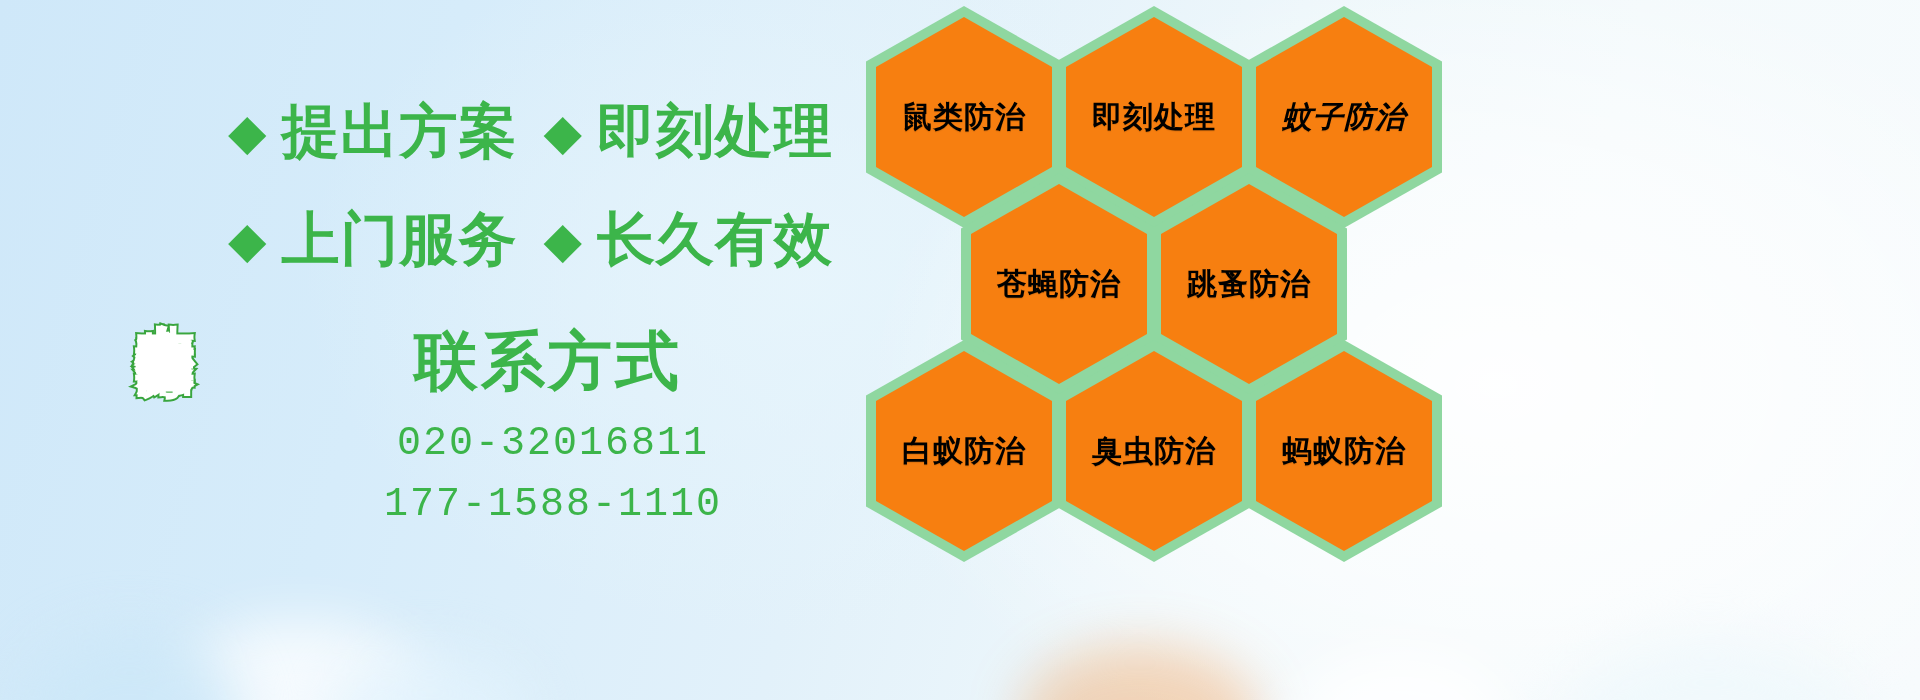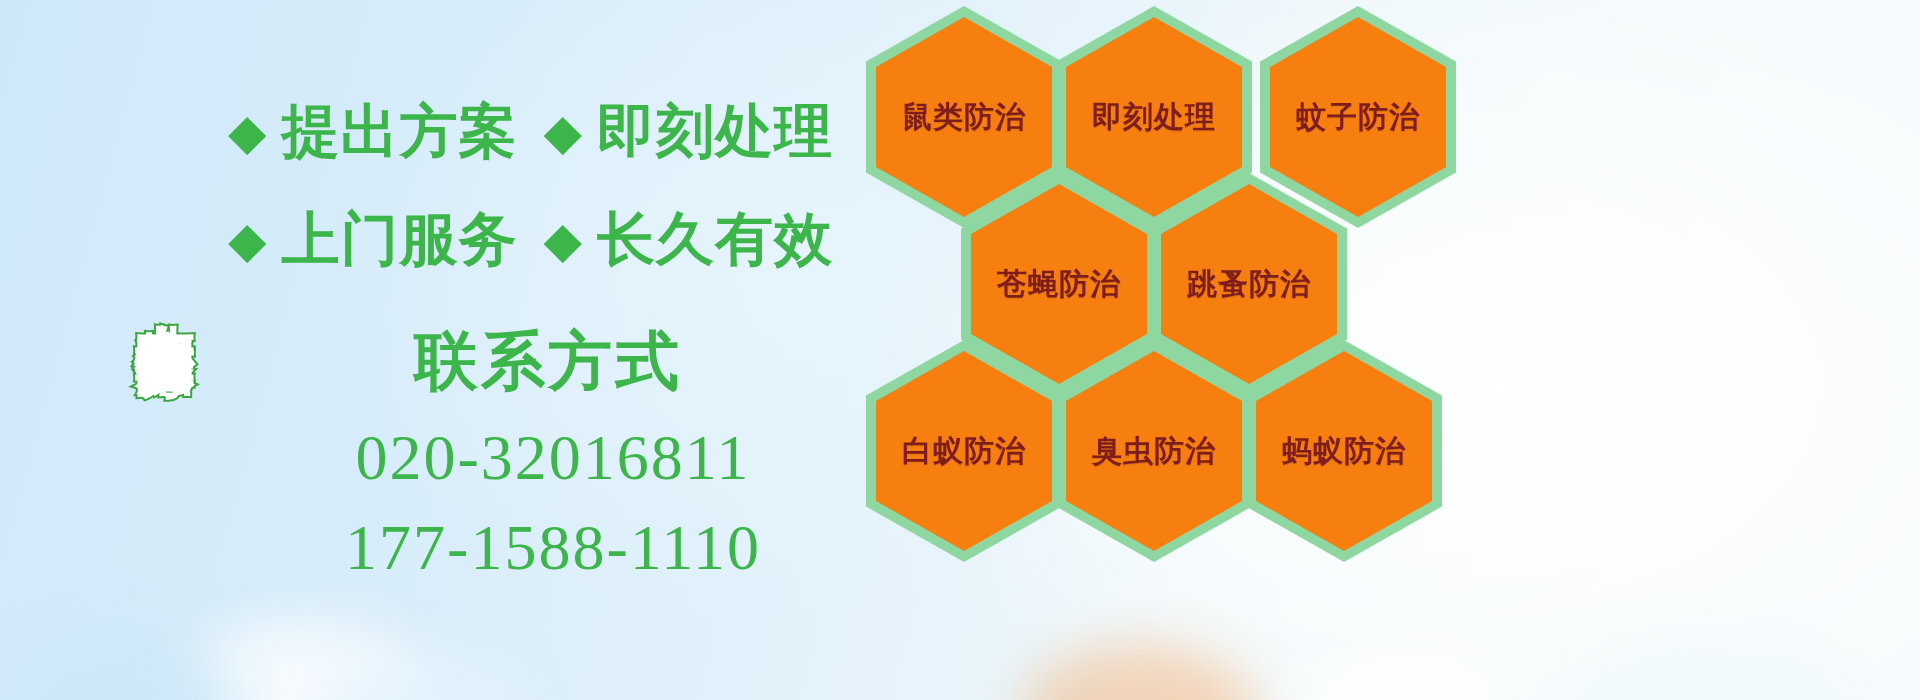--- a/index.html
+++ b/index.html
@@ -61,41 +61,41 @@
   #contact{
     position:absolute;left:228px;top:318px;width:650px;
     text-align:center;color:#3cb54a;
   }
   #contact-title{
     font-size:64px;font-weight:bold;letter-spacing:3px;
     margin-left:-10px;
     text-align:center;
   }
   .phone{
-    font-size:64px;letter-spacing:2px;font-weight:normal;
+    font-size:40px;letter-spacing:2px;font-weight:normal;
     margin-top:16px;
-    font-family:Liberation Serif, serif;
+    font-family:Liberation Mono, monospace;
   }
 
   
   #honeycomb{position:absolute;left:862px;top:0px;width:620px;height:560px;}
   .hex{
     position:absolute;width:196px;height:222px;
     display:flex;align-items:center;justify-content:center;
     background:#8fd7a0;
     clip-path:polygon(50% 0%,100% 25%,100% 75%,50% 100%,0% 75%,0% 25%);
   }
   .hex-inner{
     width:176px;height:200px;
     background:#f77f10;
     clip-path:polygon(50% 0%,100% 25%,100% 75%,50% 100%,0% 75%,0% 25%);
     display:flex;align-items:center;justify-content:center;
   }
   .hex-label{
-    color:#7f1d1d;font-size:30px;font-weight:bold;letter-spacing:1px;
+    color:#000000;font-size:30px;font-weight:bold;letter-spacing:1px;
     white-space:nowrap;
     font-family:"DejaVu Sans","Liberation Sans",sans-serif;
     text-shadow:0 1px 1px rgba(0,0,0,.12);
   }
 </style>
 </head>
 <body>
 
 <div id="banner">
 
@@ -133,21 +133,21 @@
     <div class="hex" style="left:4px;top:6px;">
       <div class="hex-inner">
         <span class="hex-label">鼠类防治</span>
       </div>
     </div>
     <div class="hex" style="left:194px;top:6px;">
       <div class="hex-inner">
         <span class="hex-label">即刻处理</span>
       </div>
     </div>
-    <div class="hex" style="left:398px;top:6px;">
+    <div class="hex" style="left:384px;top:6px;font-style:italic;">
       <div class="hex-inner">
         <span class="hex-label">蚊子防治</span>
       </div>
     </div>
 
     <div class="hex" style="left:99px;top:173px;">
       <div class="hex-inner">
         <span class="hex-label">苍蝇防治</span>
       </div>
     </div>

